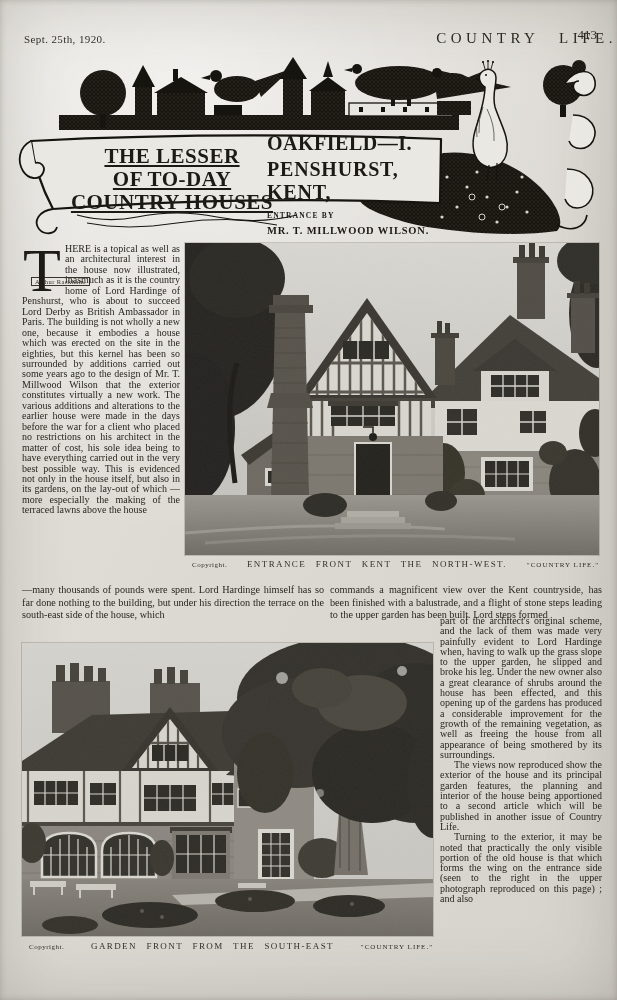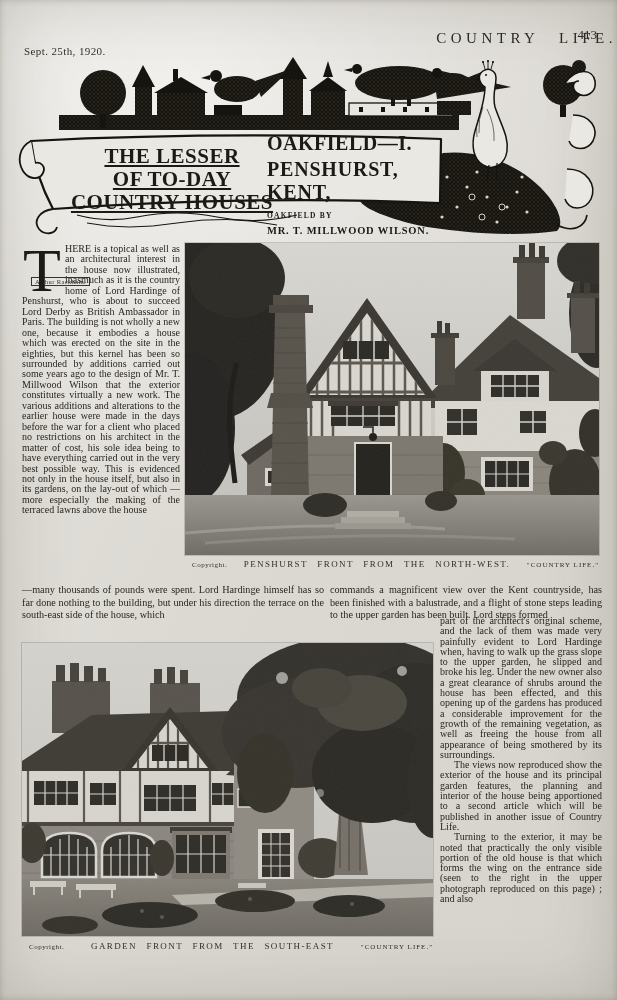--- a/index.html
+++ b/index.html
@@ -8,21 +8,21 @@
     position:relative;width:617px;height:1000px;margin:0 auto;overflow:hidden;
     background:
       radial-gradient(circle at 30% 8%, rgba(255,255,255,.55), rgba(255,255,255,0) 45%),
       linear-gradient(115deg,#e4e2dc 0%,#dcd9d3 45%,#d6d3cd 100%);
     box-shadow: inset 0 0 70px rgba(70,62,50,.22), inset 0 0 6px rgba(70,62,50,.25);
     font-family:"Liberation Serif","DejaVu Serif",serif;
     color:#28261f;
   }
   .abs{position:absolute;}
   
-  .hdr-date{left:24px;top:33px;font-size:11px;letter-spacing:.4px;color:#33302a;margin-top:12px;}
+  .hdr-date{left:24px;top:33px;font-size:11px;letter-spacing:.4px;color:#33302a;}
   .hdr-title{left:0;top:30px;width:100%;text-align:right;font-size:15px;letter-spacing:4.5px;word-spacing:12px;color:#2b2923;}
   .hdr-page{right:20px;top:27px;font-size:13px;color:#2b2923;}
   
   .masthead{left:17px;top:57px;width:583px;height:183px;}
   .masthead svg{position:absolute;left:0;top:0;}
   .banner-title{left:26px;top:88px;width:258px;text-align:center;color:#1c1a15;font-weight:bold;text-decoration:underline;}
   .banner-title .l{font-size:21px;line-height:23px;letter-spacing:.5px;white-space:nowrap;}
   .rackham-sig{left:14px;top:220px;font-size:6.5px;letter-spacing:.4px;background:#e7e5df;padding:0 3px;border:1px solid #35332c;color:#35332c;}
   .subject{left:250px;top:75px;width:190px;color:#1c1a15;}
   .subj-1{font-size:20px;font-weight:bold;letter-spacing:.5px;}
@@ -164,21 +164,21 @@
       </g>
     </svg>
     <div class="abs banner-title">
       <div class="l">THE LESSER</div>
       <div class="l">OF TO-DAY</div>
       <div class="l">COUNTRY HOUSES</div>
     </div>
     <div class="abs subject">
       <div class="subj-1">OAKFIELD—I.</div>
       <div class="subj-2">PENSHURST, KENT,</div>
-      <div class="subj-3">OAKFIELD BY</div>
+      <div class="subj-3">ENTRANCE BY</div>
       <div class="subj-4">MR. T. MILLWOOD WILSON.</div>
     </div>
     <div class="abs rackham-sig">Arthur Rackham.</div>
   </div>
 
   <div class="abs col1">
     <span class="dropcap">T</span><span>HERE is a topical as well as an architectural interest in the house now illustrated, inasmuch as it is the country home of Lord Hardinge of Penshurst, who is about to succeed Lord Derby as British Ambassador in Paris. The building is not wholly a new one, because it embodies a house which was erected on the site in the eighties, but this kernel has been so surrounded by additions carried out some years ago to the design of Mr. T. Millwood Wilson that the exterior constitutes virtually a new work. The various additions and alterations to the earlier house were made in the days before the war for a client who placed no restrictions on his architect in the matter of cost, his sole idea being to have everything carried out in the very best possible way. This is evidenced not only in the house itself, but also in its gardens, on the lay-out of which — more especially the making of the terraced lawns above the house</span>
   </div>
 
   <div class="abs photo photo1">
@@ -294,21 +294,21 @@
         <rect x="150" y="280" width="76" height="6" fill="#9a978f"></rect>
         <ellipse cx="140" cy="262" rx="22" ry="12" fill="#2e2c26"></ellipse>
         <ellipse cx="256" cy="258" rx="16" ry="10" fill="#33302a"></ellipse>
       </g>
       <rect width="414" height="312" filter="url(#gr1)" opacity=".55"></rect>
     </svg>
   </div>
 
   <div class="abs capline cap1">
     <span class="cap-side">Copyright.</span>
-    <span class="cap-main">PENSHURST FRONT FROM THE NORTH-WEST.</span>
+    <span class="cap-main">ENTRANCE FRONT KENT THE NORTH-WEST.</span>
     <span class="cap-credit">"COUNTRY LIFE."</span>
   </div>
 
   <div class="abs wideL">—many thousands of pounds were spent. Lord Hardinge himself has so far done nothing to the building, but under his direction the terrace on the south-east side of the house, which</div>
   <div class="abs wideR">commands a magnificent view over the Kent countryside, has been finished with a balustrade, and a flight of stone steps leading to the upper garden has been built.  Lord steps formed</div>
 
   <div class="abs photo photo2">
     <svg width="411" height="293" viewBox="0 0 411 293">
       <defs>
         <linearGradient id="sky2" x1="0" y1="0" x2="0" y2="1">

